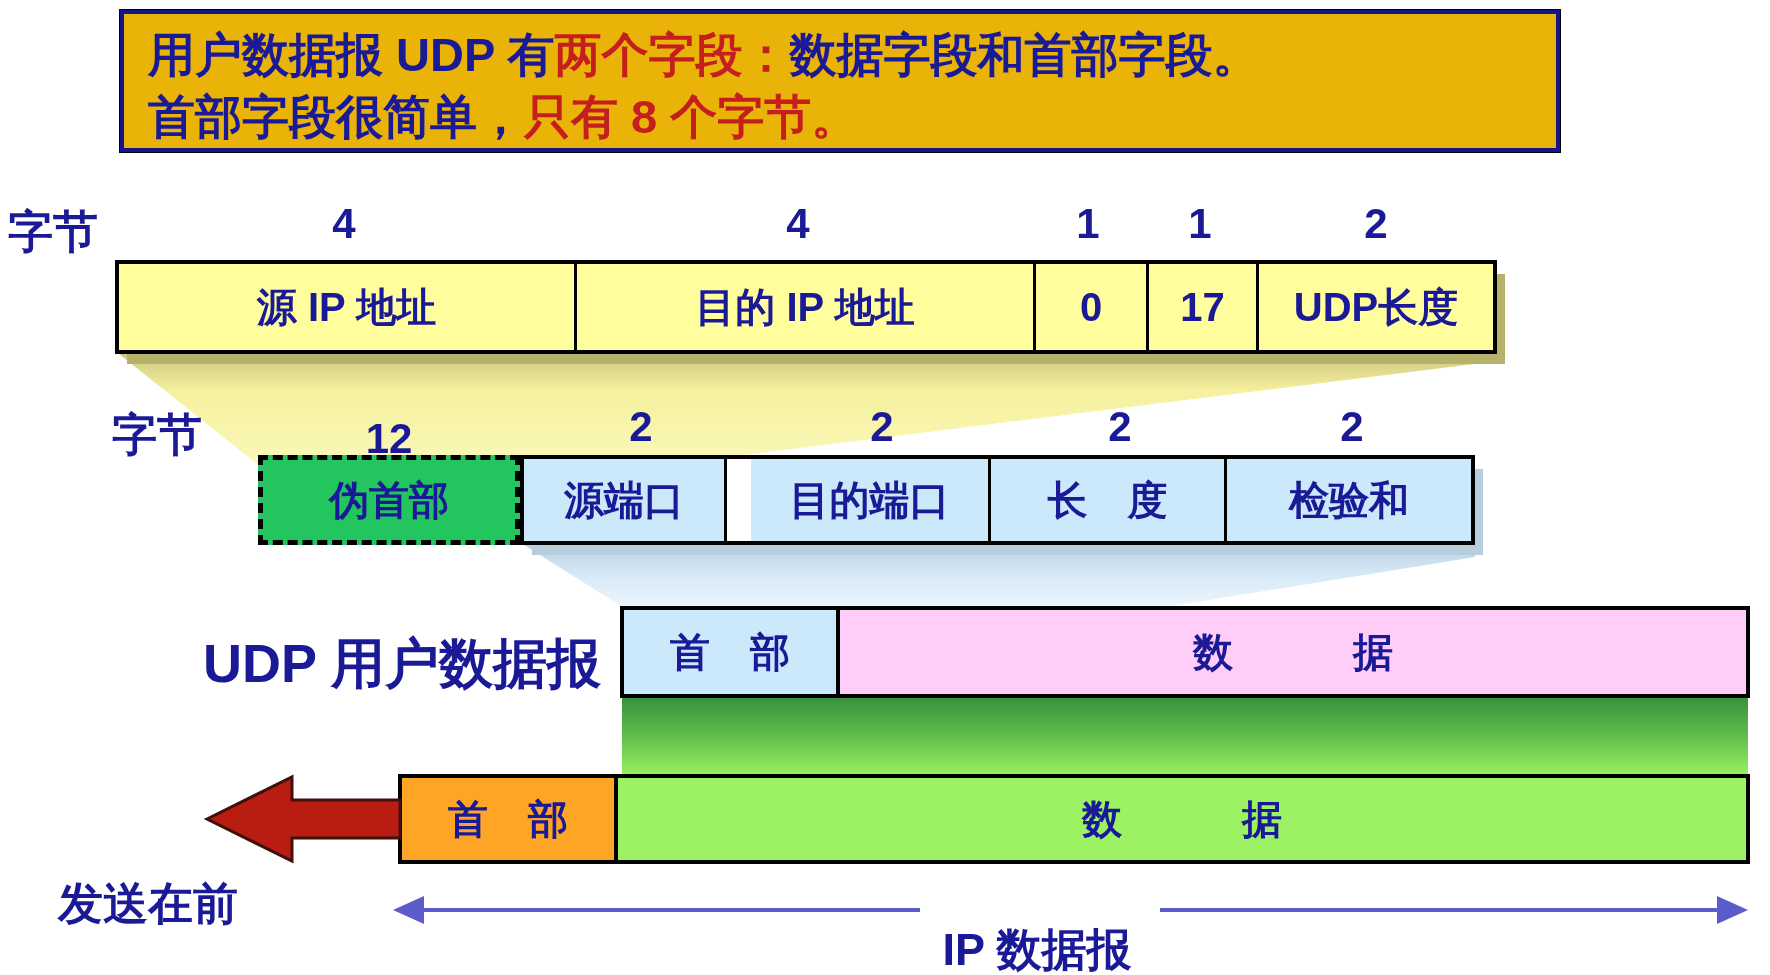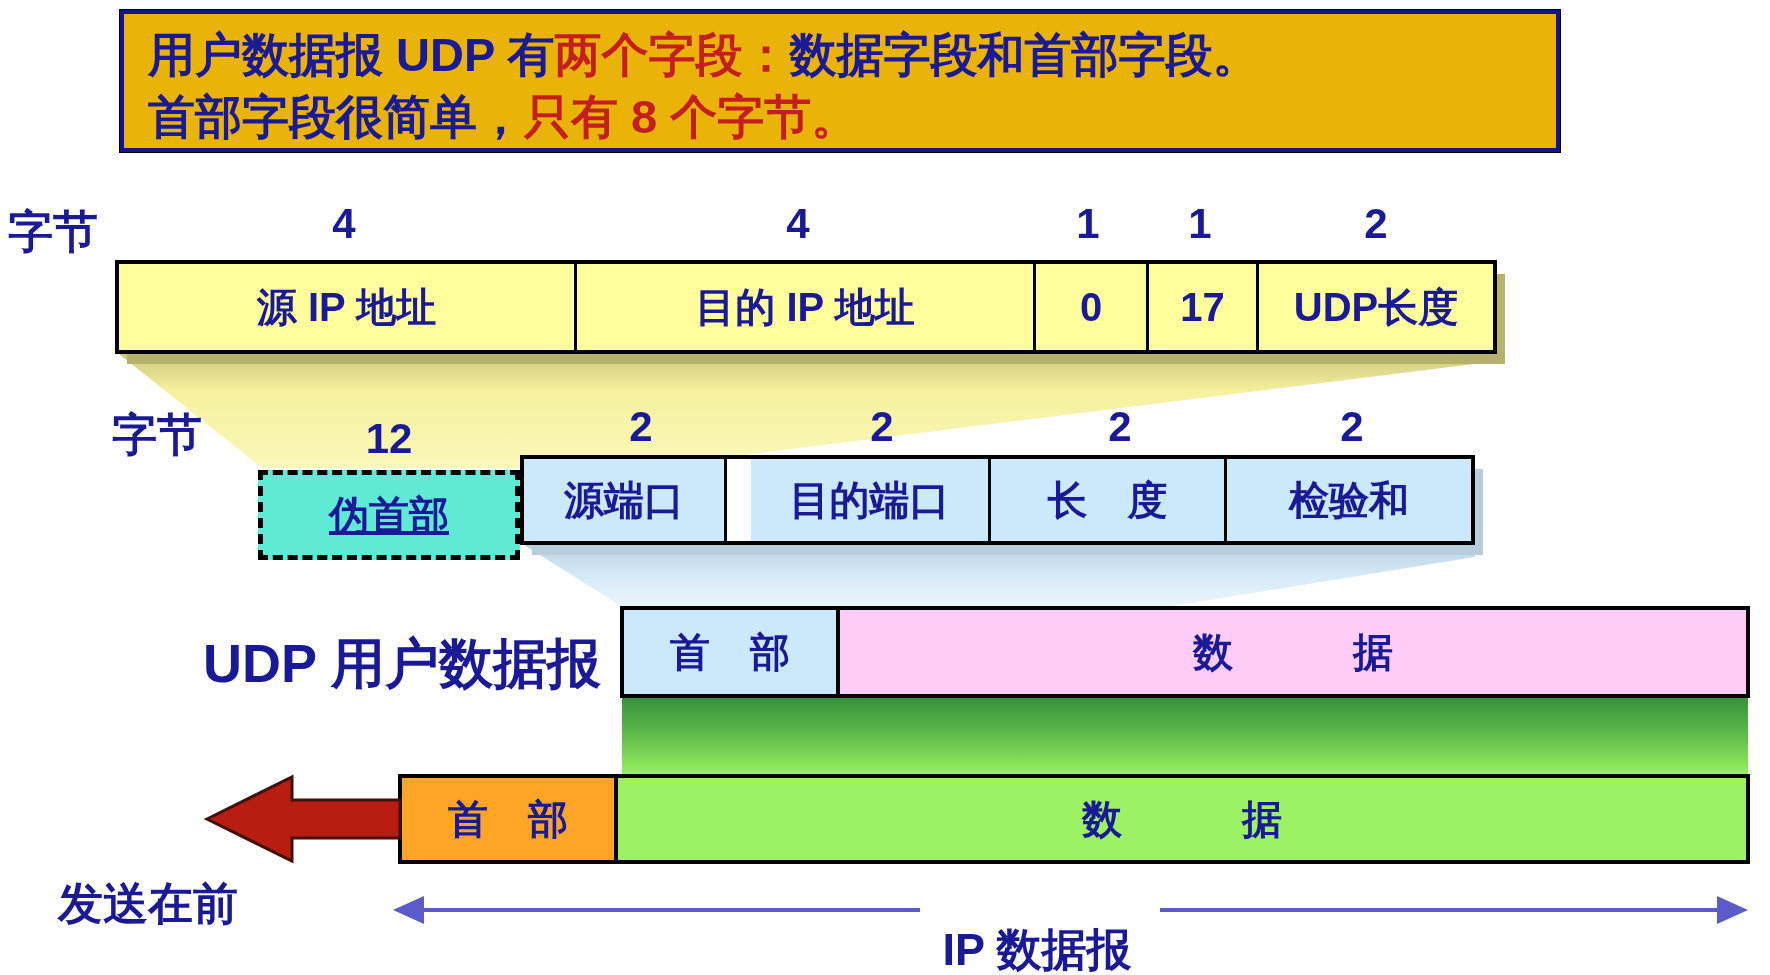--- a/index.html
+++ b/index.html
@@ -27,23 +27,23 @@
   }
   .fcell:last-child{border-right:none;}
   .yellow{background:#fffd9c;}
   .blue{background:#cce9fb;}
   .pink{background:#ffcdf8;}
   .greencell{background:#9cf263;}
   .orangecell{background:#ffa525;}
   .row1{left:115px;top:260px;width:1382px;height:94px;box-shadow:10px 12px 0 -2px #b6b26b;}
   .row2{left:520px;top:455px;width:955px;height:90px;box-shadow:10px 12px 0 -2px #b9cedd;}
   .pseudo-box{
-    left:258px;top:470px;width:262px;height:90px;box-sizing:border-box;
-    background:#5eead4;border:5px dashed #000;
-    display:flex;align-items:center;justify-content:center;font-size:40px;text-decoration:underline;
+    left:258px;top:455px;width:262px;height:90px;box-sizing:border-box;
+    background:#22c55e;border:5px dashed #000;
+    display:flex;align-items:center;justify-content:center;font-size:40px;
   }
   .row3{left:620px;top:606px;width:1130px;height:92px;}
   .row3 .fcell{border-right:4px solid #000;}
   .row3 .fcell:last-child{border-right:none;}
   .green-band{
     left:622px;top:698px;width:1126px;height:76px;
     background:linear-gradient(to bottom,#38923e 0%,#5cb84a 45%,#97f05e 100%);
   }
   .row4{left:398px;top:774px;width:1352px;height:90px;}
   .row4 .fcell{border-right:4px solid #000;}

